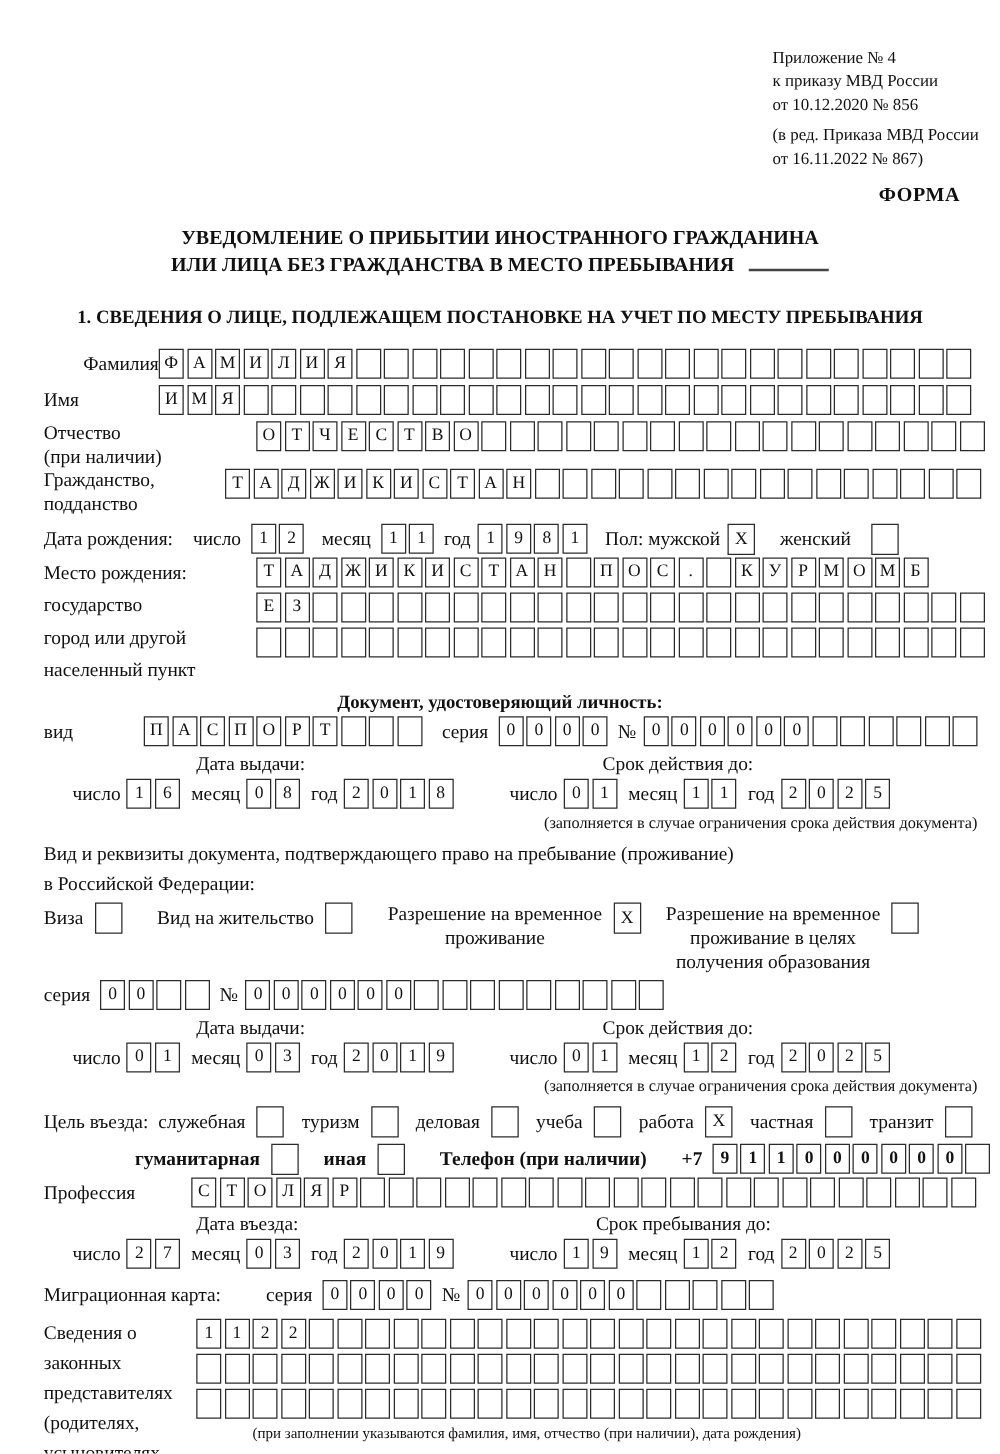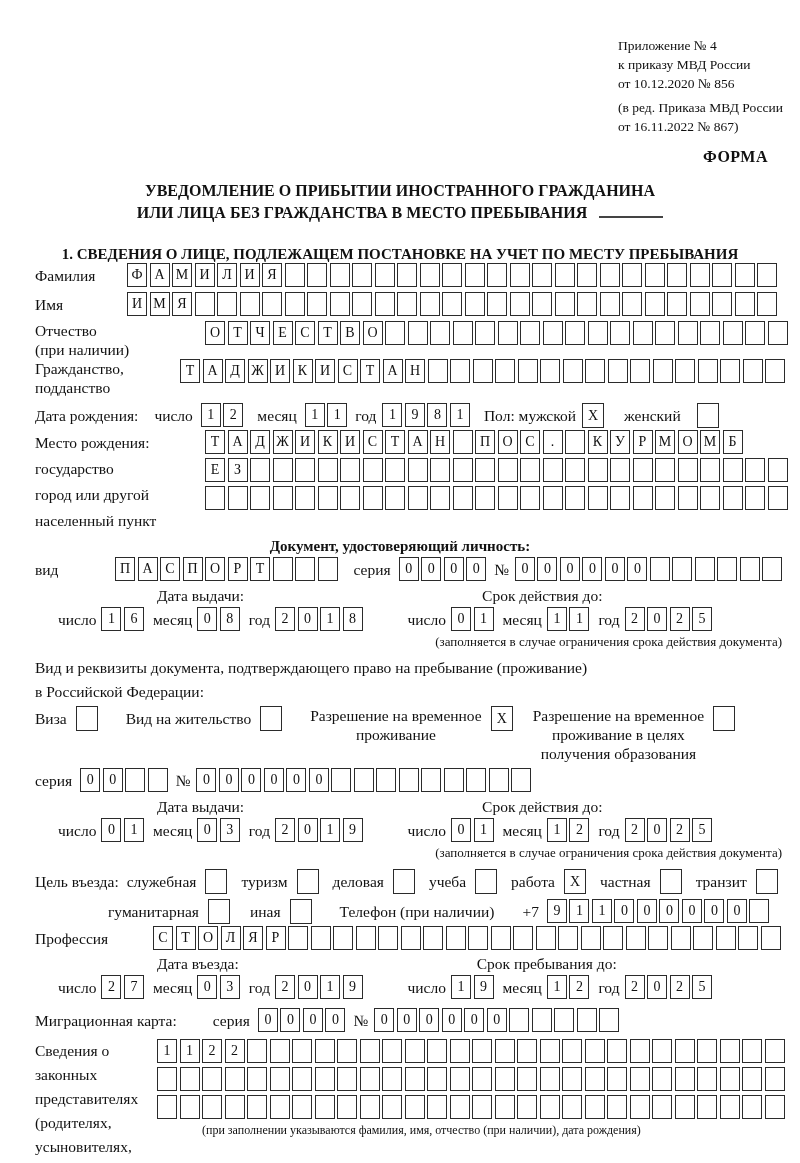--- a/index.html
+++ b/index.html
@@ -44,21 +44,21 @@
   .dgroup{display:inline-flex;align-items:flex-start;}
   .dgroup .lb{margin-right:5px;}
   .dgroup .boxes{margin-right:9px;}
   .note{margin-top:2px;text-align:right;padding-right:18px;font-size:13px;line-height:16px;}
   .intro{margin-top:6px;padding-left:35px;line-height:24px;}
   .opt{display:flex;align-items:flex-start;}
   .opt .lb,.opt .stack{margin-right:9px;}
   .center{text-align:center;}
   .gap6{margin-left:6px;} .gap8{margin-left:8px;} .gap14{margin-left:14px;}
   .gap16{margin-left:16px;} .gap20{margin-left:20px;} .gap28{margin-left:28px;} .gap36{margin-left:36px;}
-  .m-top2{margin-top:2px;} .m-top4{margin-top:4px;} .m-top5{margin-top:5px;} .m-top6{margin-top:6px;} .m-top8{margin-top:8px;} .m-top16{margin-top:0;}
+  .m-top2{margin-top:2px;} .m-top4{margin-top:4px;} .m-top5{margin-top:5px;} .m-top6{margin-top:6px;} .m-top8{margin-top:8px;} .m-top16{margin-top:16px;text-align:right;}
   .reps-note{margin-top:4px;padding-left:170px;font-size:12px;}
 </style>
 </head>
 <body>
 
 <div class="page">
 
   <div class="ref-block">
     <div>Приложение № 4</div>
     <div>к приказу МВД России</div>
@@ -555,21 +555,21 @@
     <span class="opt gap14">
       <span class="lb">частная</span>
       <span class="cb"></span>
     </span>
     <span class="opt gap14">
       <span class="lb">транзит</span>
       <span class="cb"></span>
     </span>
   </div>
 
-  <div class="row m-top5" style="padding-left:108px;">
+  <div class="row m-top5" style="padding-left:108px;font-weight:bold;">
     <span class="opt">
       <span class="lb">гуманитарная</span>
       <span class="cb"></span>
     </span>
     <span class="opt gap20">
       <span class="lb">иная</span>
       <span class="cb"></span>
     </span>
     <span class="lb gap28">Телефон (при наличии)</span>
     <span class="lb gap28">+7</span>

